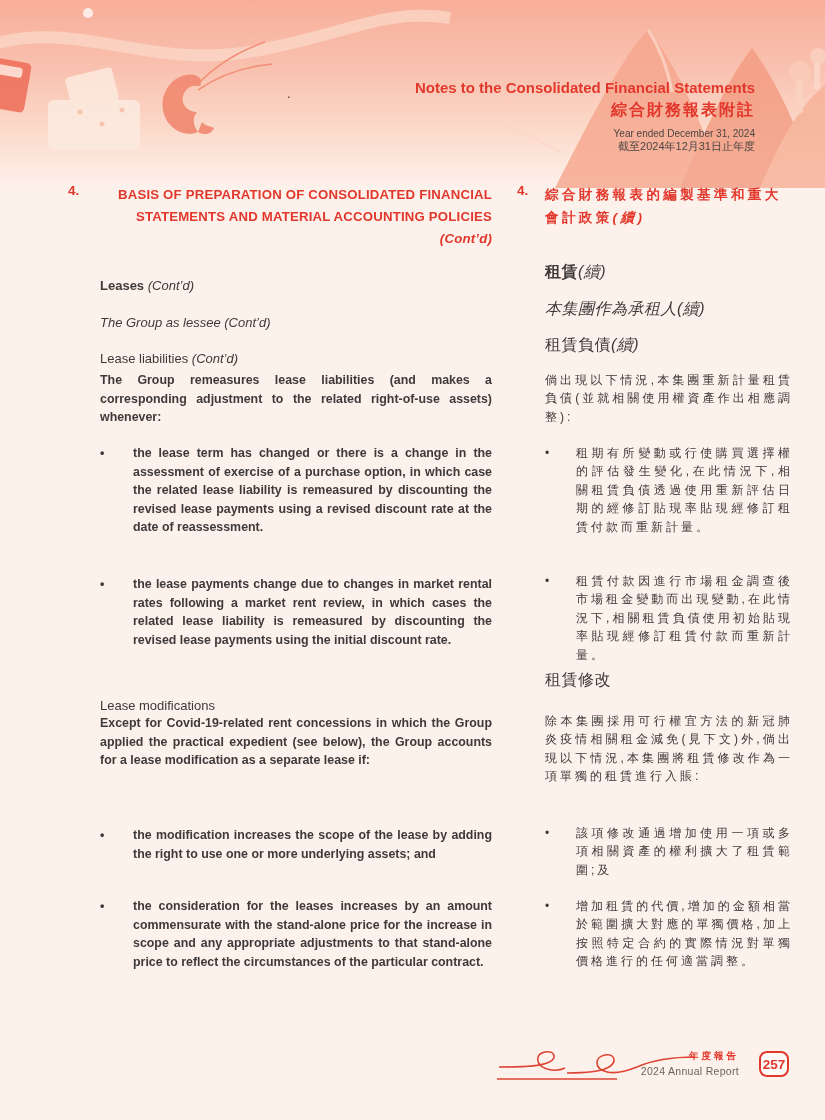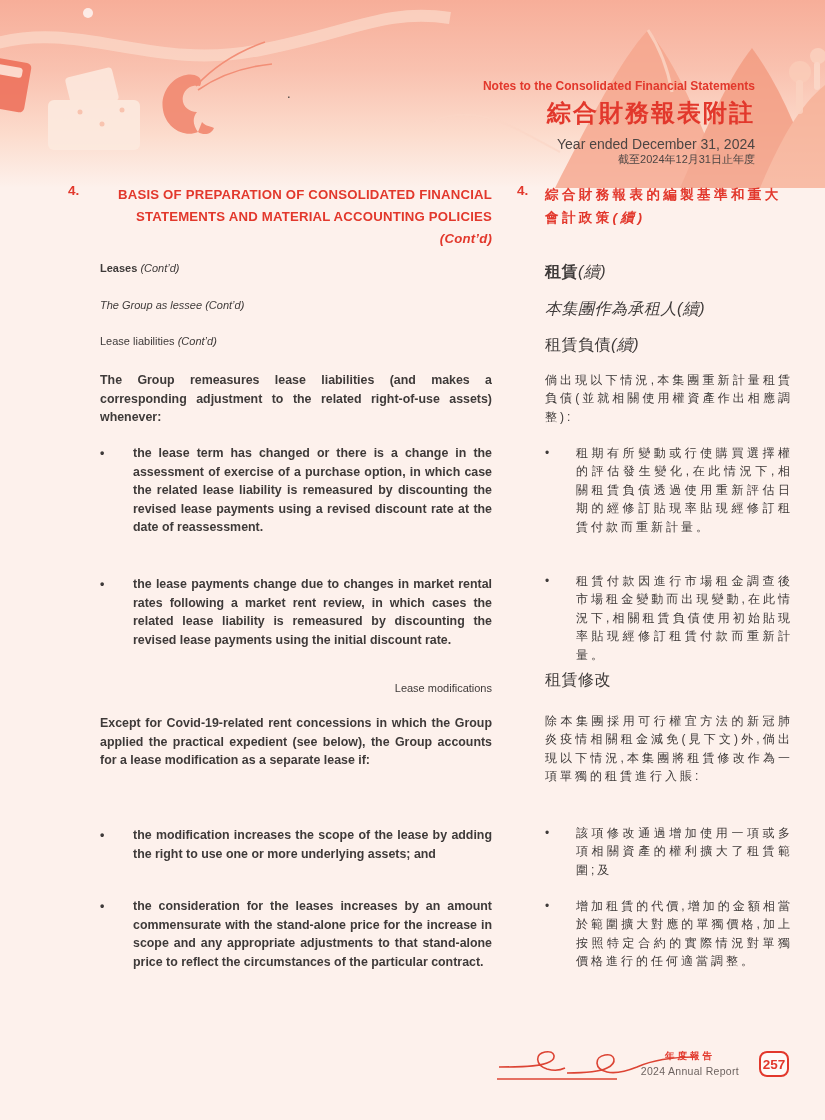--- a/index.html
+++ b/index.html
@@ -7,46 +7,46 @@
   body { font-family:"Liberation Sans","DejaVu Sans",sans-serif; background:#fff; }
   .page { position:relative; width:825px; height:1120px; background:#fdf1ec; overflow:hidden; }
 
   
   .banner { position:absolute; top:0; left:0; width:825px; height:188px;
             background:linear-gradient(180deg,#f7ae99 0%,#f9c2b0 38%,#fcdccd 72%,#fdf1ec 100%); }
   .banner svg { position:absolute; top:0; left:0; }
 
   
   .header { position:absolute; top:79px; right:70px; text-align:right; z-index:5; }
-  .h-en { font-size:12px; font-weight:bold; color:var(--red); }
-  .h-zh { font-size:24px; font-weight:bold; color:var(--red); letter-spacing:2px; margin-top:4px; }
-  .p-en { font-size:14px; color:#4c4543; margin-top:7px; }
+  .h-en { font-size:15px; font-weight:bold; color:var(--red); }
+  .h-zh { font-size:16px; font-weight:bold; color:var(--red); letter-spacing:2px; margin-top:4px; }
+  .p-en { font-size:10px; color:#4c4543; margin-top:7px; }
   .p-zh { font-size:11px; color:#4c4543; margin-top:0; }
   .stray-dot { position:absolute; left:287px; top:86px; font-size:13px; color:var(--ink); z-index:5; }
 
   
   .blk { position:absolute; color:var(--ink); }
   .Lcol { left:100px; width:392px; }
   .Rcol { left:545px; width:248px; }
   .num  { position:absolute; top:183px; font-weight:bold; color:var(--red); font-size:13.5px; }
   .en-head { font-size:13.2px; font-weight:bold; color:var(--red); line-height:22px; letter-spacing:0.2px; }
   .zh-head { font-size:13.5px; font-weight:bold; color:var(--red); line-height:23px; letter-spacing:3.4px; }
   .en-body { font-size:12.4px; line-height:18.5px; text-align:justify;font-weight:bold; }
   .zh-body { font-size:12px;  line-height:18.4px; text-align:justify; letter-spacing:3px; }
   .zh-sub  { font-size:16px; letter-spacing:0.5px; }
-  .en-sub  { font-size:11px; }
+  .en-sub  { font-size:13px;margin-top:16px; }
   .bold { font-weight:bold; }
   .ital { font-style:italic; }
   .bullet { display:flex; }
   .bullet .dot { flex:none; width:33px; }
   .Rcol .dot { width:31px; }
 
   
   .footer-swirl { position:absolute; left:497px; top:1042px; }
-  .f-text { position:absolute; right:86px; top:1050px; text-align:center; z-index:2; }
+  .f-text { position:absolute; right:86px; top:1050px; text-align:right; z-index:2; }
   .f-zh { font-size:9.5px; font-weight:bold; color:var(--red); letter-spacing:3px; }
   .f-en { font-size:10.5px; color:#6d6360; margin-top:2px; letter-spacing:0.3px; }
   .f-page { position:absolute; right:36px; top:1051px; width:30px; height:26px;
             border:2px solid var(--red); border-radius:8px; background:#fefaf7;
             color:var(--red); font-weight:bold; font-size:13.5px;
             display:flex; align-items:center; justify-content:center; z-index:2; }
 </style>
 </head>
 <body>
 
@@ -122,21 +122,21 @@
   <div class="blk Lcol en-body bullet" style="top:444px;">
     <span class="dot">•</span>
     <div>the lease term has changed or there is a change in the assessment of exercise of a purchase option, in which case the related lease liability is remeasured by discounting the revised lease payments using a revised discount rate at the date of reassessment.</div>
   </div>
 
   <div class="blk Lcol en-body bullet" style="top:575px;">
     <span class="dot">•</span>
     <div>the lease payments change due to changes in market rental rates following a market rent review, in which cases the related lease liability is remeasured by discounting the revised lease payments using the initial discount rate.</div>
   </div>
 
-  <div class="blk Lcol en-sub" style="top:682px;text-align:right;">Lease modifications</div>
+  <div class="blk Lcol en-sub" style="top:682px;">Lease modifications</div>
 
   <div class="blk Lcol en-body" style="top:714px;">Except for Covid-19-related rent concessions in which the Group applied the practical expedient (see below), the Group accounts for a lease modification as a separate lease if:</div>
 
   <div class="blk Lcol en-body bullet" style="top:826px;">
     <span class="dot">•</span>
     <div>the modification increases the scope of the lease by adding the right to use one or more underlying assets; and</div>
   </div>
 
   <div class="blk Lcol en-body bullet" style="top:897px;">
     <span class="dot">•</span>

